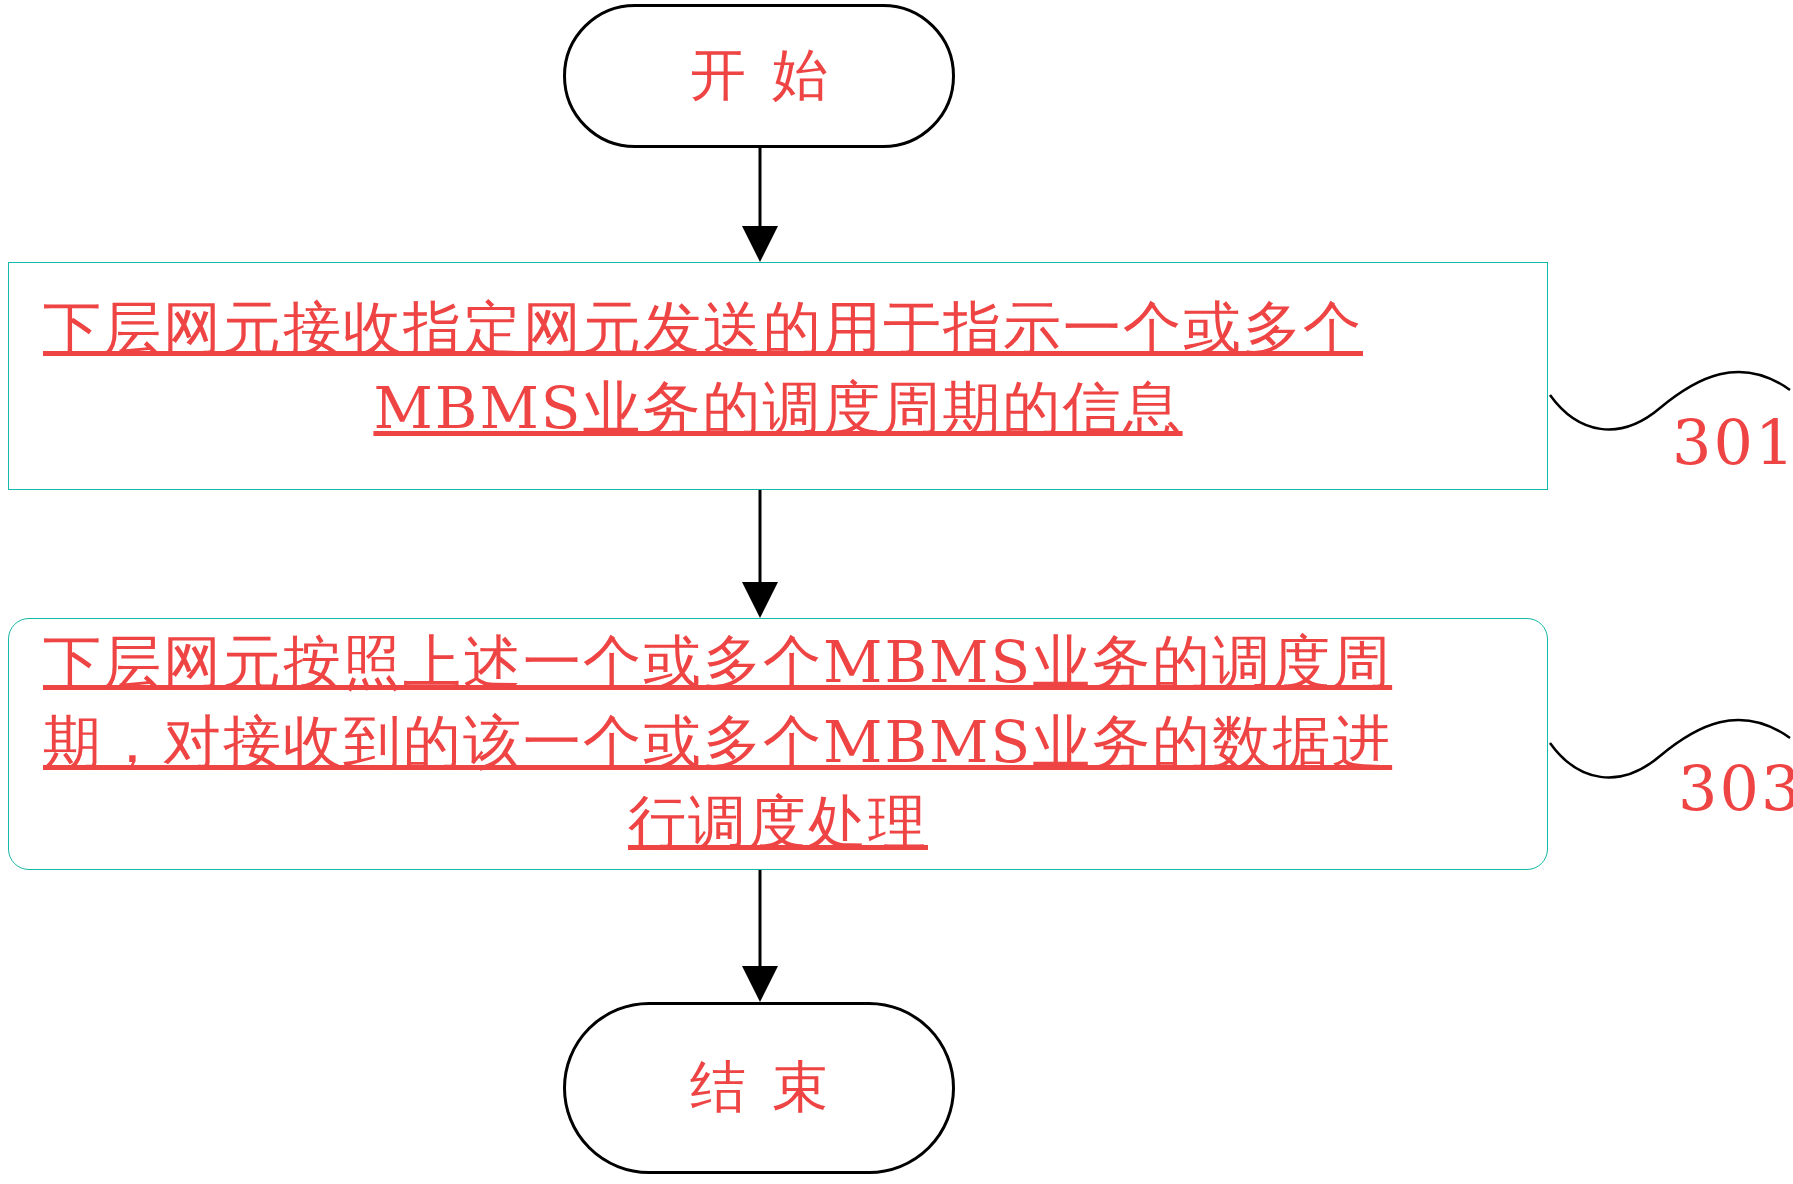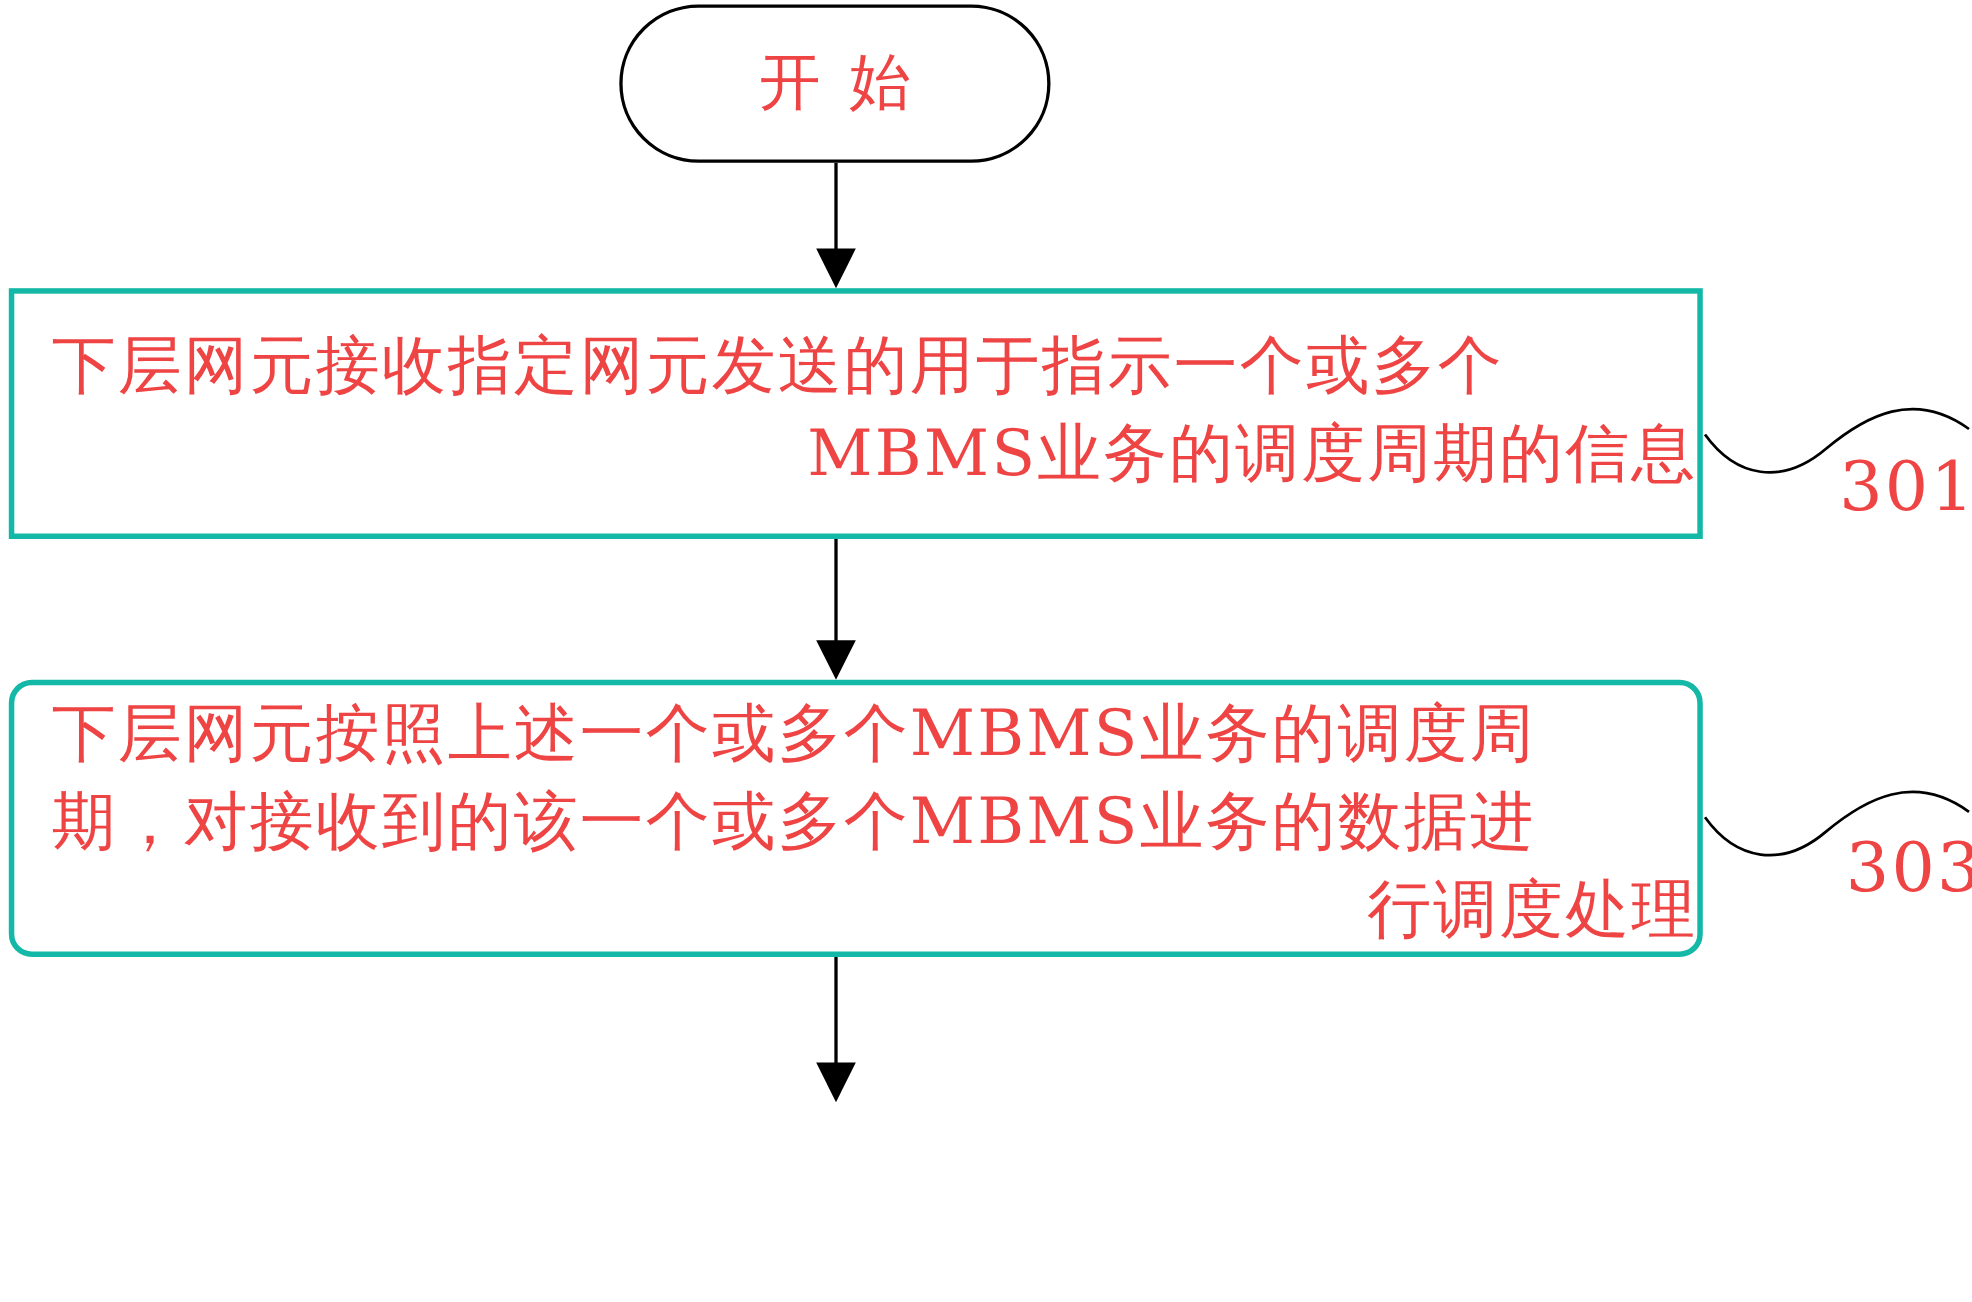--- a/index.html
+++ b/index.html
@@ -30,31 +30,32 @@
     text-indent: 26px;
     background: #ffffff;
   }
   .start-node { left: 563px; top: 4px;    width: 392px; height: 144px; }
   .end-node   { left: 563px; top: 1002px; width: 392px; height: 172px; }
 
   .step-box {
     position: absolute;
     left: 8px;
     width: 1540px;
-    border: 5px solid #14b8a6;
+    border: 1px solid #14b8a6;
     background: #ffffff;
     font-size: 58px;
     line-height: 80px;
     letter-spacing: 2px;
+    text-decoration: underline;
   }
   .box-301 { top: 262px; height: 228px; padding-top: 25px; }
   .box-303 { top: 618px; height: 252px; padding-top: 3px; border-radius: 21px; }
 
   .tline  { padding-left: 34px; white-space: nowrap; }
-  .tcenter { padding-left: 0; text-align: right; }
+  .tcenter { padding-left: 0; text-align: center; }
 
   .arrow { position: absolute; }
 
   .squiggle { position: absolute; }
 
   .ref-num {
     position: absolute;
     font-size: 62px;
     line-height: 62px;
     letter-spacing: 2px;
@@ -101,14 +102,17 @@
   <svg class="squiggle" style="left:1548px; top:698px;" width="245" height="95" viewBox="0 0 245 95">
     <path d="M2,45 C30,84 72,92 112,58 C148,28 192,4 242,40" fill="none" stroke="#000" stroke-width="2.5"></path>
   </svg>
   <div class="ref-num ref-303">303</div>
 
   <svg class="arrow" style="left:738px; top:870px;" width="44" height="132">
     <line x1="22" y1="0" x2="22" y2="98" stroke="#000" stroke-width="3"></line>
     <polygon points="4,96 40,96 22,132" fill="#000"></polygon>
   </svg>
 
+  <div class="stadium end-node">
+    <span>结束</span>
+  </div>
 
 </div>
 
 </body></html>

